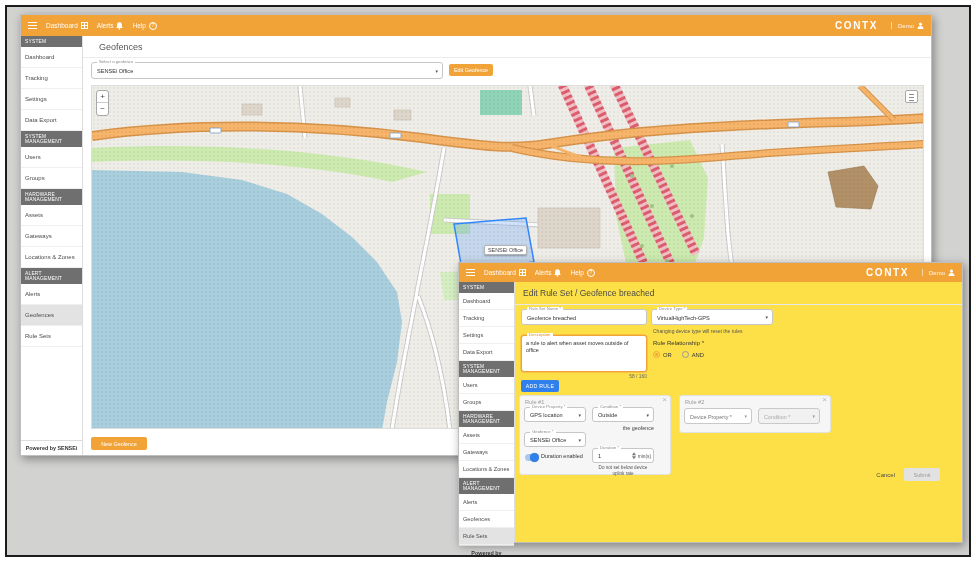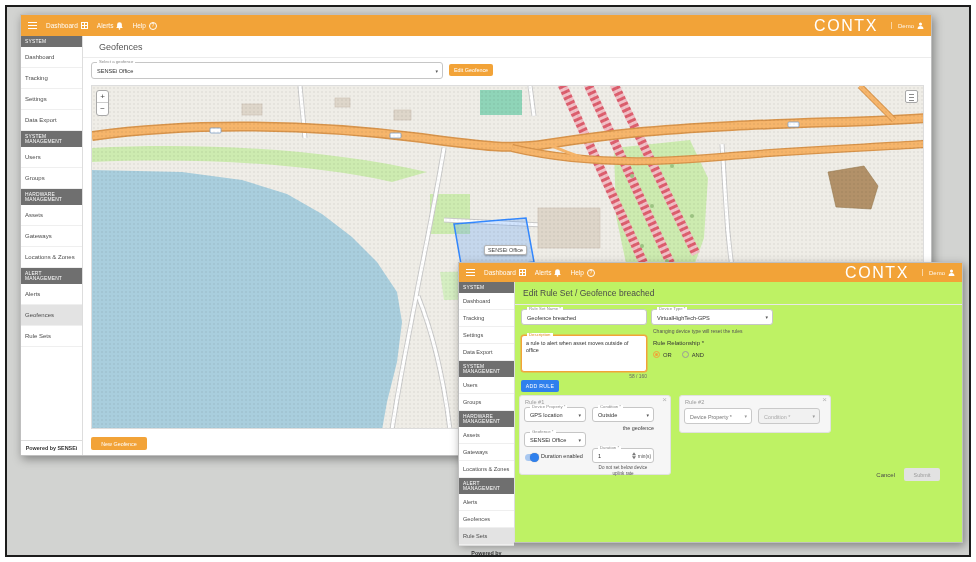--- a/index.html
+++ b/index.html
@@ -14,21 +14,21 @@
 
   
   .topbar{position:absolute;left:0;top:0;right:0;background:#F2A338;display:flex;align-items:center;gap:9px;padding:0 7px;color:#fff}
   .win-back .topbar{height:21px}
   .win-front .topbar{height:19px}
   .hamburger{width:9px;height:7px;background-image:linear-gradient(#fff,#fff),linear-gradient(#fff,#fff),linear-gradient(#fff,#fff);background-size:100% 1px;background-position:0 0,0 50%,0 100%;background-repeat:no-repeat;cursor:pointer}
   .nav-item{display:flex;align-items:center;gap:3px;font-size:6.5px;color:rgba(255,255,255,.96);cursor:pointer}
   .grid-ic{width:7px;height:7px;border:1px solid #fff;background-image:linear-gradient(to right,transparent 42%,#fff 42%,#fff 58%,transparent 58%),linear-gradient(to bottom,transparent 42%,#fff 42%,#fff 58%,transparent 58%)}
   .help-ic{width:8px;height:8px;border:1px solid #fff;border-radius:50%;font-size:5px;display:flex;align-items:center;justify-content:center;line-height:1}
   .bell-ic,.person-ic{display:block}
-  .logo{margin-left:auto;font-weight:normal;font-size:16px;letter-spacing:1.6px;color:#fff}
+  .logo{margin-left:auto;font-weight:bold;font-size:10px;letter-spacing:1.6px;color:#fff}
   .user{display:flex;align-items:center;gap:3px;font-size:6px;color:rgba(255,255,255,.92);border-left:1px solid rgba(255,255,255,.55);padding-left:6px;margin-left:4px;cursor:pointer}
 
   
   .sidebar{position:absolute;left:0;bottom:0;background:#fff;border-right:1px solid #ddd;display:flex;flex-direction:column}
   .win-back .sidebar{top:21px;width:62px}
   .win-front .sidebar{top:19px;width:56px}
   .sb-header{background:#6f6f6f;color:#fff;font-size:4.9px;padding:3px 4px;letter-spacing:.2px}
   .sb-item{font-size:6px;color:#4c4c4c;padding:7px 4px;border-bottom:1px solid #efefef;cursor:pointer}
   .win-front .sb-item{padding:5px 4px;font-size:5.6px}
   .sb-item.sel{background:#e3e3e3}
@@ -55,21 +55,21 @@
   .map svg{position:absolute;inset:0}
   .map::after{content:"";position:absolute;inset:0;background-image:radial-gradient(rgba(0,0,0,.045) 1px,transparent 1px);background-size:4px 4px;pointer-events:none}
   .zoomctl{position:absolute;left:4px;top:4px;width:13px;background:#fff;border:1px solid #a8a8a8;border-radius:3px;overflow:hidden;z-index:3}
   .zoomctl span{display:block;height:12px;text-align:center;font-size:8px;line-height:12px;color:#444;cursor:pointer}
   .zoomctl span:first-child{border-bottom:1px solid #ccc}
   .layersctl{position:absolute;right:5px;top:4px;width:13px;height:13px;background:#fff;border:1px solid #a8a8a8;border-radius:2px;z-index:3;cursor:pointer}
   .layersctl i{position:absolute;left:3px;right:3px;top:3px;height:7px;background-image:linear-gradient(#8a8a8a,#8a8a8a),linear-gradient(#8a8a8a,#8a8a8a),linear-gradient(#8a8a8a,#8a8a8a);background-size:100% 1px;background-position:0 0,0 50%,0 100%;background-repeat:no-repeat}
   .geo-tip{position:absolute;left:392px;top:159px;background:#fff;border:1px solid #b5b5b5;border-radius:2px;padding:1px 3px;font-size:5.4px;color:#444;white-space:nowrap;box-shadow:0 1px 2px rgba(0,0,0,.3);z-index:2}
 
   
-  .fw-main{position:absolute;left:56px;top:19px;right:0;bottom:0;background:#bef264}
+  .fw-main{position:absolute;left:56px;top:19px;right:0;bottom:0;background:#fde047}
   .fw-title{position:absolute;left:8px;top:6px;font-size:8.5px;color:#4a4a4a}
   .fw-divider{position:absolute;left:0;right:0;top:22px;border-top:1px solid #e8e8e8}
   .f-name{left:6px;top:27px;width:126px;height:16px}
   .f-device{left:136px;top:27px;width:122px;height:16px}
   .f-helper{position:absolute;left:138px;top:46px;font-size:5px;color:#555}
   .f-desc{left:6px;top:53px;width:126px;height:37px;border:1px solid #F2A338;box-shadow:0 0 0 .5px #F2A338}
   .f-desc .fl-label{color:#E08A1E}
   .f-desc .desc-text{position:absolute;left:4px;top:4px;right:4px;font-size:5.4px;color:#333;line-height:1.3}
   .f-rel-label{position:absolute;left:138px;top:58px;font-size:6px;color:#333}
   .f-radios{position:absolute;left:138px;top:69px;display:flex;gap:10px;align-items:center}

